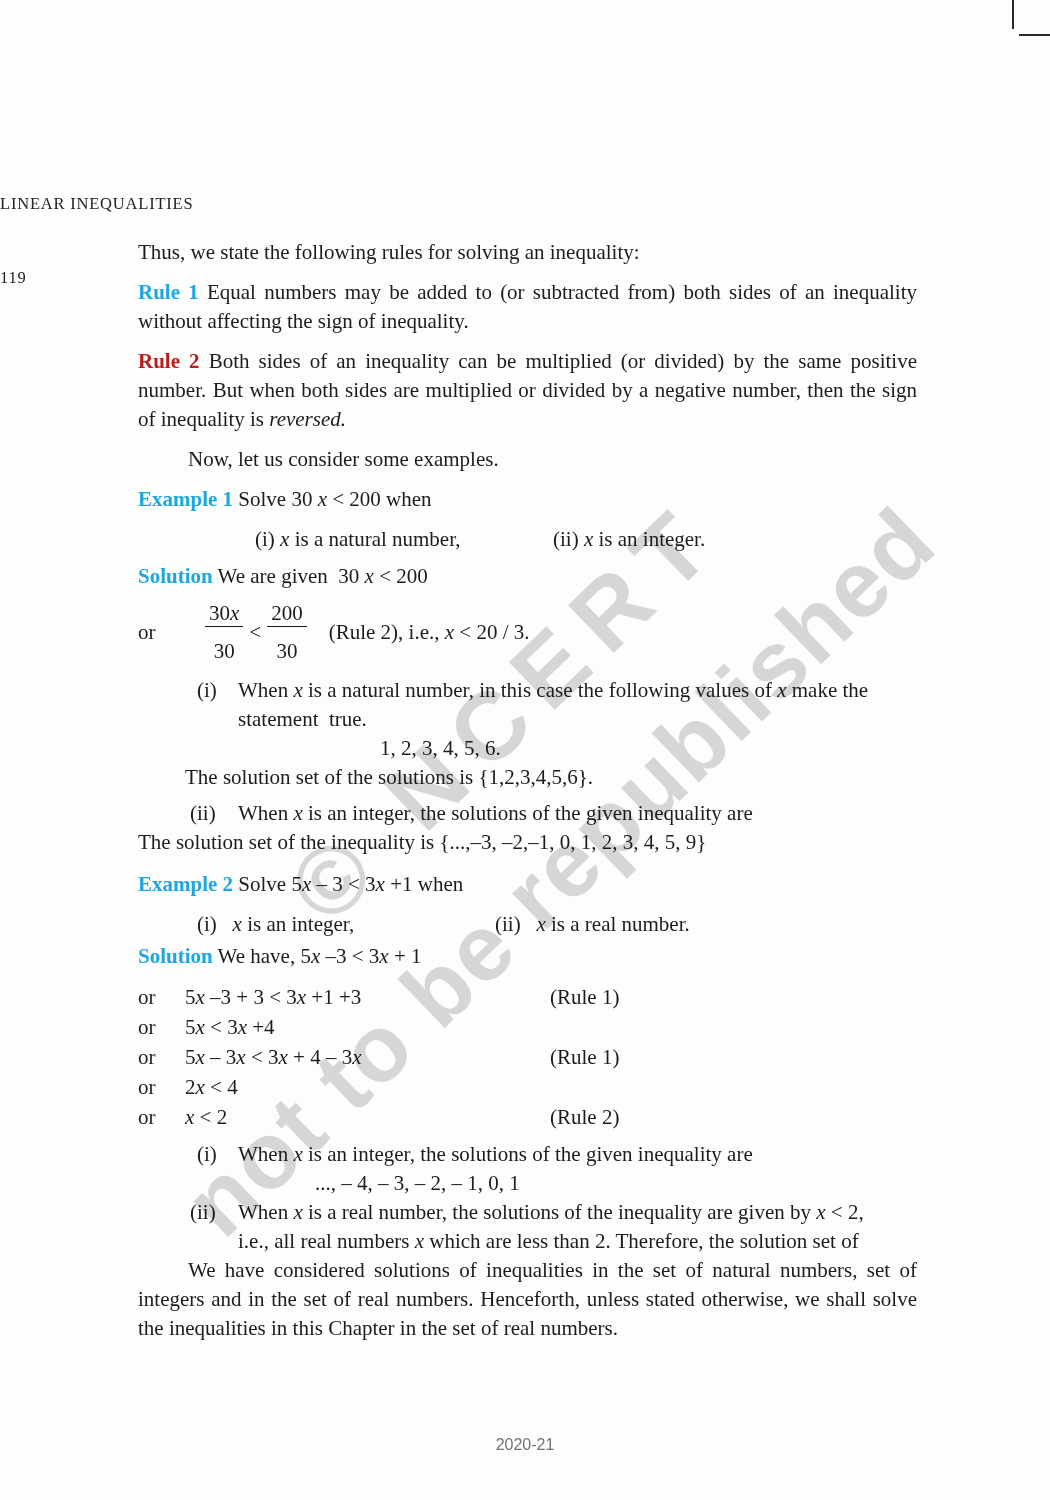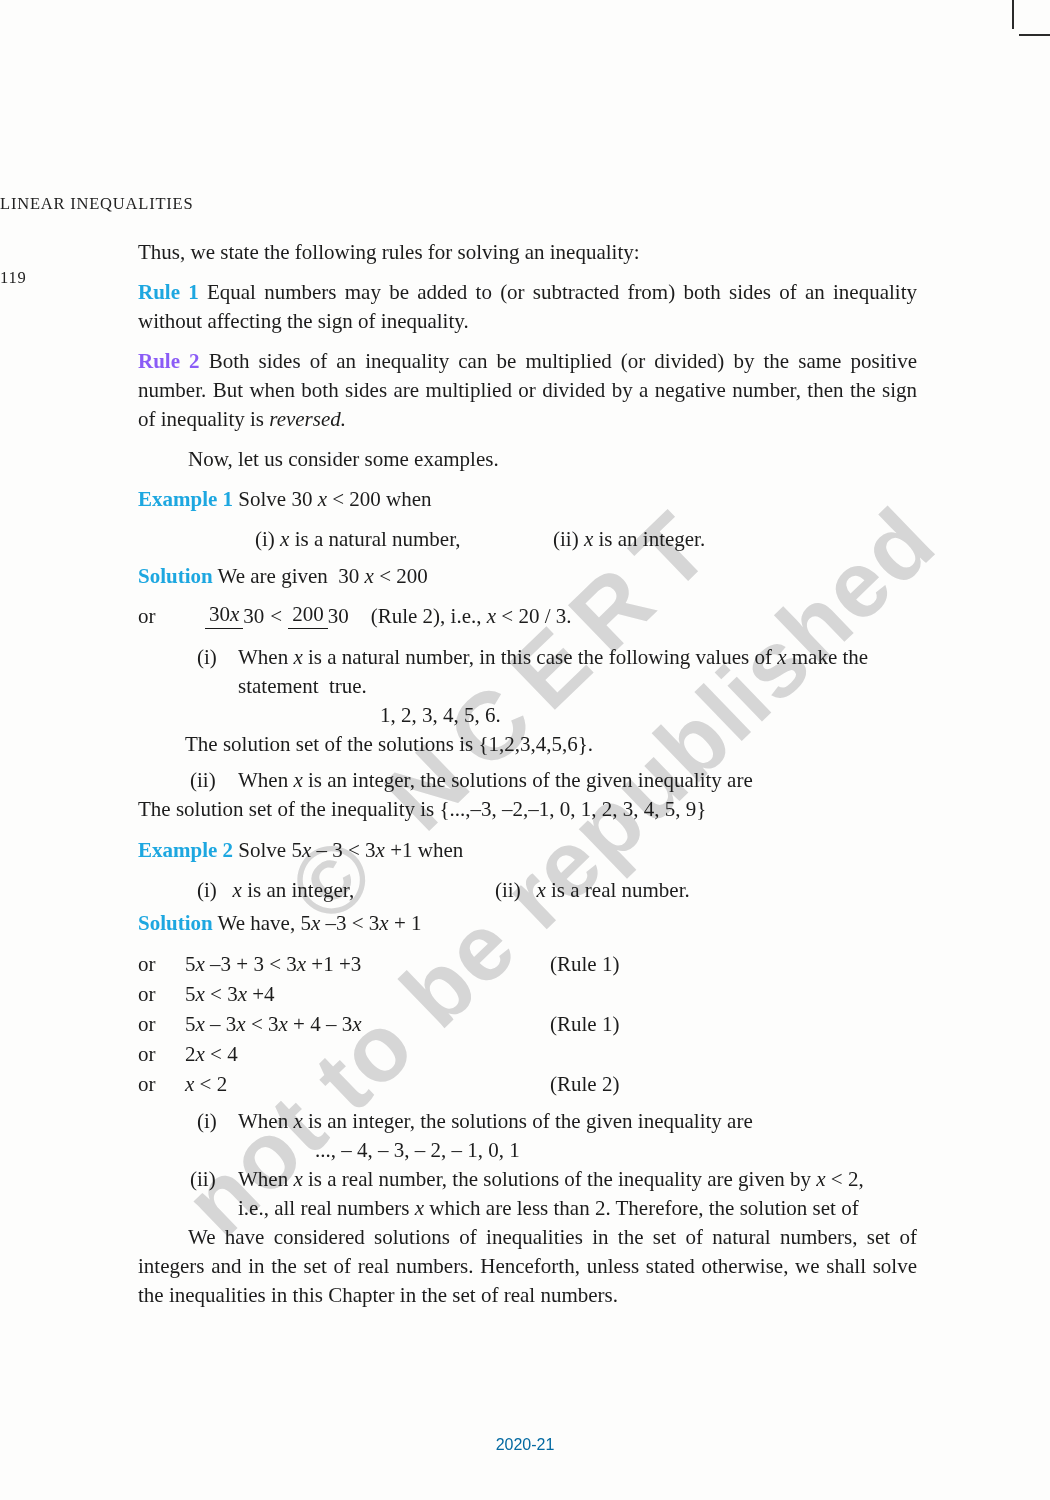--- a/index.html
+++ b/index.html
@@ -30,21 +30,21 @@
   
   .runhead{
     position:absolute;top:194px;left:0;right:135px;z-index:1;
     display:flex;justify-content:flex-end;gap:54px;
     font-size:16.5px;letter-spacing:.8px;color:#222;flex-direction:column;
   }
   .pagefoot{
     position:absolute;top:1436px;left:0;width:100%;z-index:1;
     text-align:center;
     font-family:"Liberation Sans", sans-serif;
-    font-size:16px;color:#0369a1;
+    font-size:16px;color:#737373;
   }
   
   .content{
     position:absolute;left:138px;top:238px;width:779px;z-index:1;
     font-size:21px;line-height:1.38;
   }
   .content p{margin:0 0 11px;}
   .just{text-align:justify;}
   .ital{font-style:italic;}
   .lead{color:#1da7e0;font-weight:bold;}
@@ -53,22 +53,22 @@
   .now-line{margin-bottom:14px;}
   .ex-head{margin-bottom:7px;}
   .items-row{display:flex;margin-bottom:8px;}
   .items-row.ex1{padding-left:117px;}
   .items-row.ex2{padding-left:59px;margin-bottom:4px;}
   .items-row .it1{width:298px;}
   .sol-line{margin-bottom:9px;}
   
   .frac-row{display:flex;align-items:center;margin:8px 0 12px;}
   .frac-row .or-label{width:67px;align-self:center;}
-  .frac{display:inline-flex;flex-direction:row;align-items:center;
-        line-height:1.12;}
+  .frac{display:inline-flex;flex-direction:column;align-items:center;
+        line-height:1.12;gap:12px;}
   .frac .num{border-bottom:1.6px solid #1a1a1a;padding:0 4px 1px;}
   .frac .den{padding-top:1px;}
   .lt-sign{padding:0 6px;}
   .frac-suffix{padding-left:22px;}
   
   .li{position:relative;padding-left:100px;margin:0;}
   .li .marker{position:absolute;}
   .li .m1{left:59px;}
   .li .m2{left:52px;}
   .vals-a{padding-left:242px;}
@@ -98,21 +98,21 @@
     <span>LINEAR INEQUALITIES</span>
     <span>119</span>
   </div>
 
   <div class="content">
 
     <p class="just">Thus, we state the following rules for solving an inequality:</p>
 
     <p class="just"><span class="lead" style="color: rgb(29, 167, 224);">Rule 1</span><span><span> Equal numbers may be added to (or subtracted from) both sides of an inequality without affecting the sign of inequality.</span></span></p>
 
-    <p class="just"><span class="lead" style="color: #8b5cf6;">Rule 2</span><span><span>  Both sides of an inequality can be multiplied (or divided) by the same positive number. But when both sides are multiplied or divided by a negative number, then the sign of inequality is </span><span class="ital">reversed.</span></span></p>
+    <p class="just"><span class="lead" style="color: #b91c1c;">Rule 2</span><span><span>  Both sides of an inequality can be multiplied (or divided) by the same positive number. But when both sides are multiplied or divided by a negative number, then the sign of inequality is </span><span class="ital">reversed.</span></span></p>
 
     <p class="indent1 now-line">Now, let us consider some examples.</p>
 
     <p class="ex-head"><span class="lead" style="color: rgb(29, 167, 224);">Example 1</span><span><span> Solve 30 </span><span class="ital">x</span><span> &lt; 200 when</span></span></p>
 
     <div class="items-row ex1">
       <span class="it1"><span>(i) </span><span class="ital">x</span><span> is a natural number,</span></span>
       <span><span>(ii) </span><span class="ital">x</span><span> is an integer.</span></span>
     </div>
 

